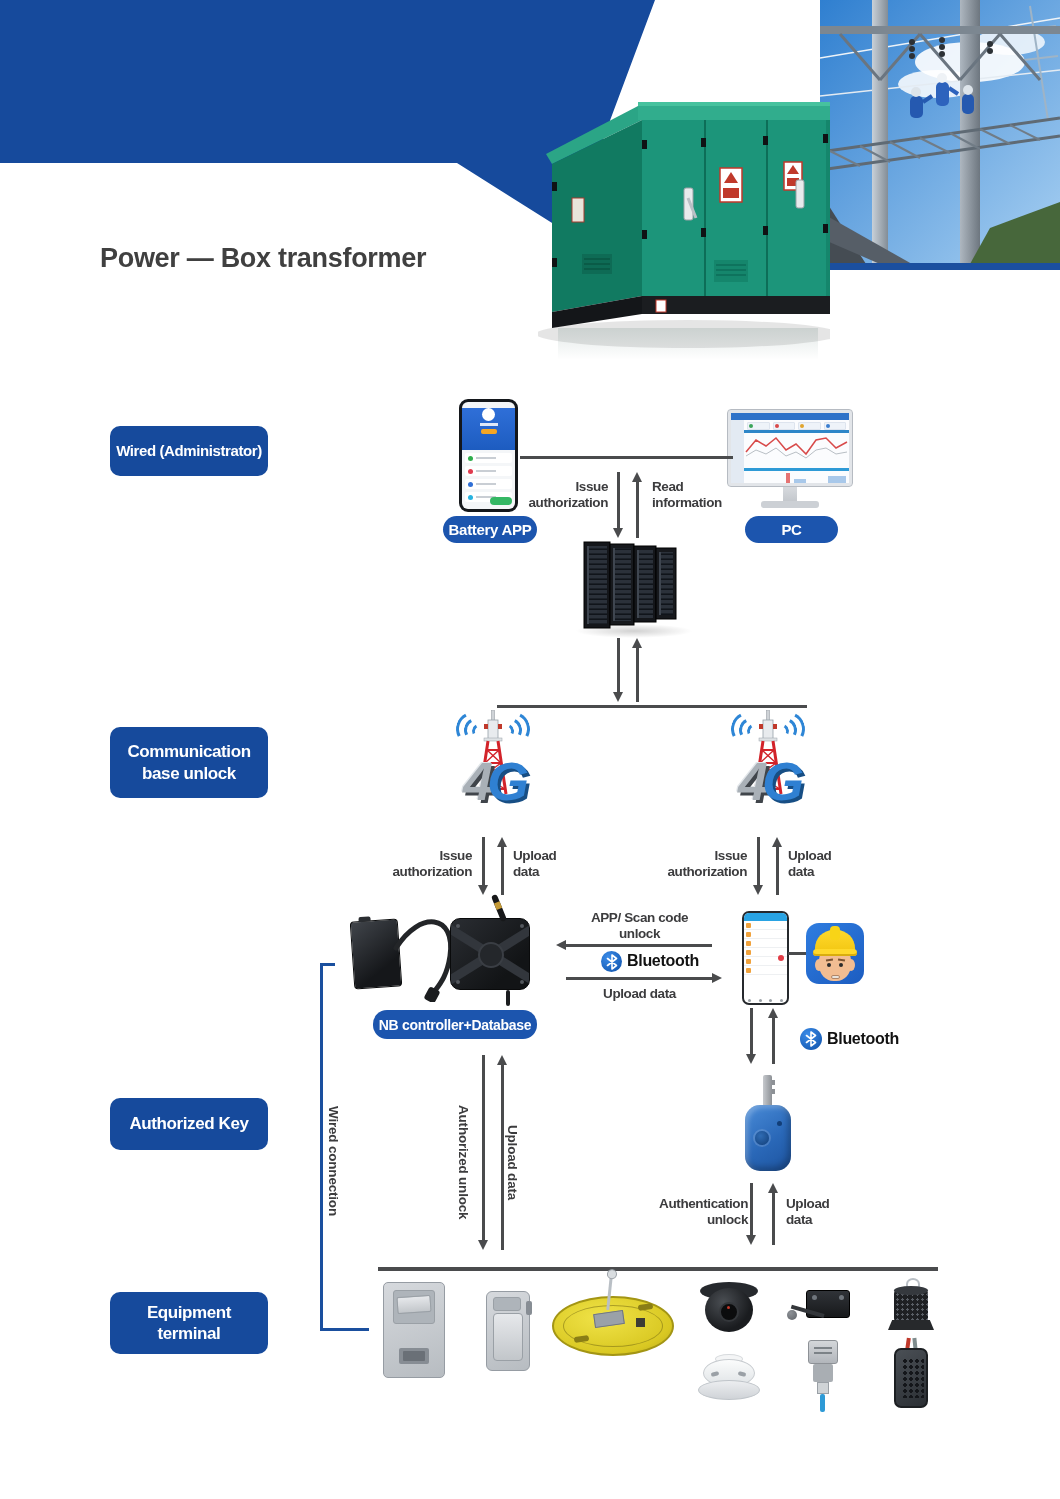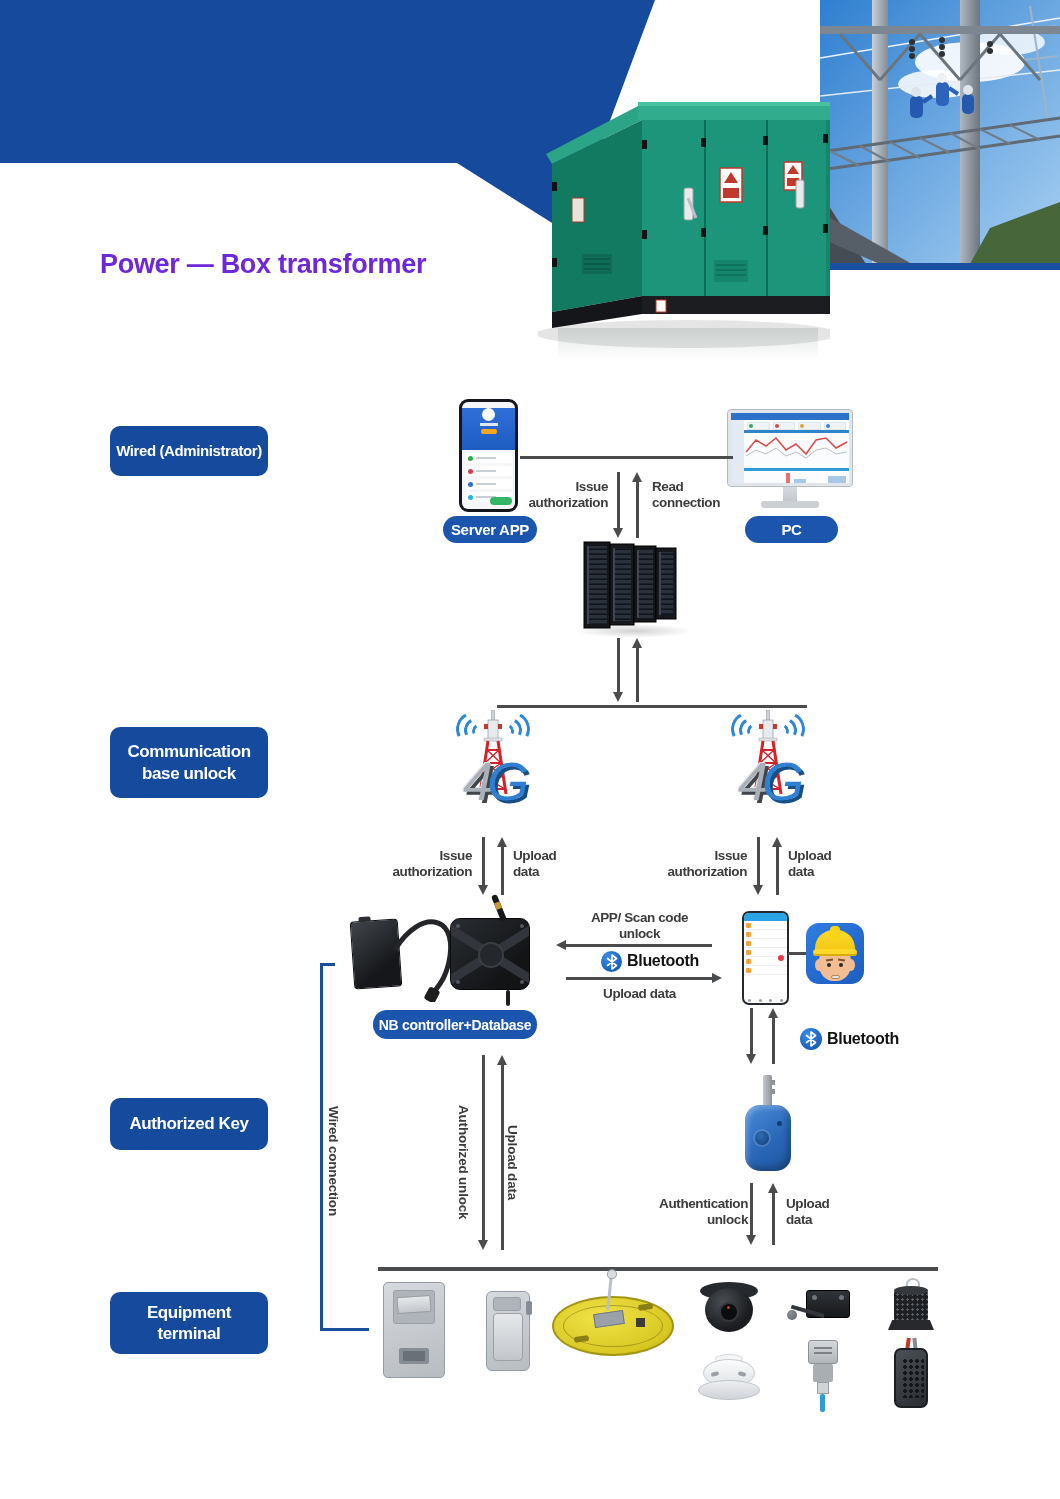--- a/index.html
+++ b/index.html
@@ -4,21 +4,21 @@
 <style>
   *{box-sizing:border-box;margin:0;padding:0;}
   html,body{background:#e9e9e9;}
   .page{position:relative;width:1060px;height:1499px;background:#ffffff;overflow:hidden;
         font-family:"Liberation Sans",sans-serif;margin:0 auto;}
 
   
   .banner{position:absolute;left:0;top:0;width:1060px;height:240px;background:#164a9c;
           clip-path:polygon(0 0,655px 0,568px 233px,457px 163px,0 163px);}
   .solution{position:absolute;left:110px;top:103px;color:#fff;font-size:33px;font-weight:bold;letter-spacing:1.5px;}
-  .subtitle{position:absolute;left:100px;top:249px;color:#6d28d9;font-size:27px;font-weight:bold;letter-spacing:-0.3px;}
+  .subtitle{position:absolute;left:100px;top:243px;color:#404040;font-size:27px;font-weight:bold;letter-spacing:-0.3px;}
   .powerline{position:absolute;left:820px;top:0;width:240px;height:264px;overflow:hidden;}
   .photo-stripe{position:absolute;left:820px;top:263px;width:240px;height:7px;background:#1b4f9f;}
   .transformer{position:absolute;left:538px;top:22px;width:292px;height:340px;}
 
   
   .pill{position:absolute;left:110px;width:158px;background:#164a9c;color:#fff;font-weight:bold;
         font-size:15px;letter-spacing:-0.4px;border-radius:10px;display:flex;align-items:center;
         justify-content:center;text-align:center;white-space:pre-line;line-height:1.25;}
   .pill.p1{top:426px;height:50px;}
   .pill.p2{top:578px;height:50px;font-size:17px;}
@@ -95,21 +95,21 @@
   .servers{position:absolute;left:583px;top:540px;}
   .srv-shadow{position:absolute;left:575px;top:624px;width:118px;height:14px;
       background:radial-gradient(ellipse,rgba(0,0,0,.18),transparent 70%);}
 
   
   .tower{position:absolute;width:110px;height:130px;}
   .tower.l{left:438px;top:710px;} .tower.r{left:713px;top:710px;}
   .wifi{position:absolute;border:3px solid transparent;border-radius:50%;}
   .wifi.wl{border-left-color:#2e86d6;transform:rotate(18deg);}
   .wifi.wr{border-right-color:#2e86d6;transform:rotate(-18deg);}
-  .g4{position:absolute;top:44px;left:0;width:100%;text-align:center;font-style:italic;font-weight:normal;
+  .g4{position:absolute;top:44px;left:0;width:100%;text-align:center;font-style:italic;font-weight:bold;
       font-size:54px;letter-spacing:-6px;line-height:1;}
   .g4 .four{color:#a9b0b7;text-shadow:3px 3px 0 #40454b,-1px -1px 0 #e2e6ea;}
   .g4 .gee{color:#2f80d2;text-shadow:3px 3px 0 #174e84;}
 
   
   .battery{position:absolute;left:352px;top:920px;width:48px;height:68px;border-radius:4px;
            background:linear-gradient(145deg,#41454b,#15171a 70%);transform:rotate(-4deg);
            border:1px solid #0b0c0d;}
   .battery::before{content:"";position:absolute;left:8px;top:-5px;width:12px;height:5px;background:#2a2d31;border-radius:2px 2px 0 0;}
   .cable{position:absolute;left:392px;top:906px;}
@@ -364,21 +364,21 @@
           <span class="mdot md3"></span>
           <span class="mrl"></span>
         </div>
       <div class="mrow">
           <span class="mdot md4"></span>
           <span class="mrl"></span>
         </div>
       <div class="mgbtn"></div>
     </div>
   </div>
-  <div class="badge mobile">Server APP</div>
+  <div class="badge mobile">Battery APP</div>
 
   <div class="pc">
     <div class="pcscreen">
       <div class="pchdr"></div>
       <div class="pcside"></div>
       <div class="pcmain">
         <div class="pccards">
           <span class="pccard">
               <i class="pcg"></i>
             </span>
@@ -409,21 +409,21 @@
     <div class="pcbase"></div>
   </div>
   <div class="badge pc">PC</div>
 
   <div class="line" style="left:520px;top:456px;width:213px;height:3px;"></div>
   <div class="av down" style="left:617px;top:472px;height:56px;"></div>
   <div class="av up" style="left:636px;top:482px;height:56px;"></div>
   <div class="fl r" style="left:508px;top:479px;width:100px;">Issue
 authorization</div>
   <div class="fl" style="left:652px;top:479px;width:110px;">Read
-connection</div>
+information</div>
 
   <div class="srv-shadow"></div>
   <div class="servers">
     <svg width="98" height="92" viewBox="0 0 98 92">
       <defs>
         <pattern id="rack" width="4" height="5" patternUnits="userSpaceOnUse">
           <rect width="4" height="5" fill="#2b313a"></rect>
             <rect y="3.4" width="4" height="1.6" fill="#10141a"></rect>
         </pattern>
       </defs>

